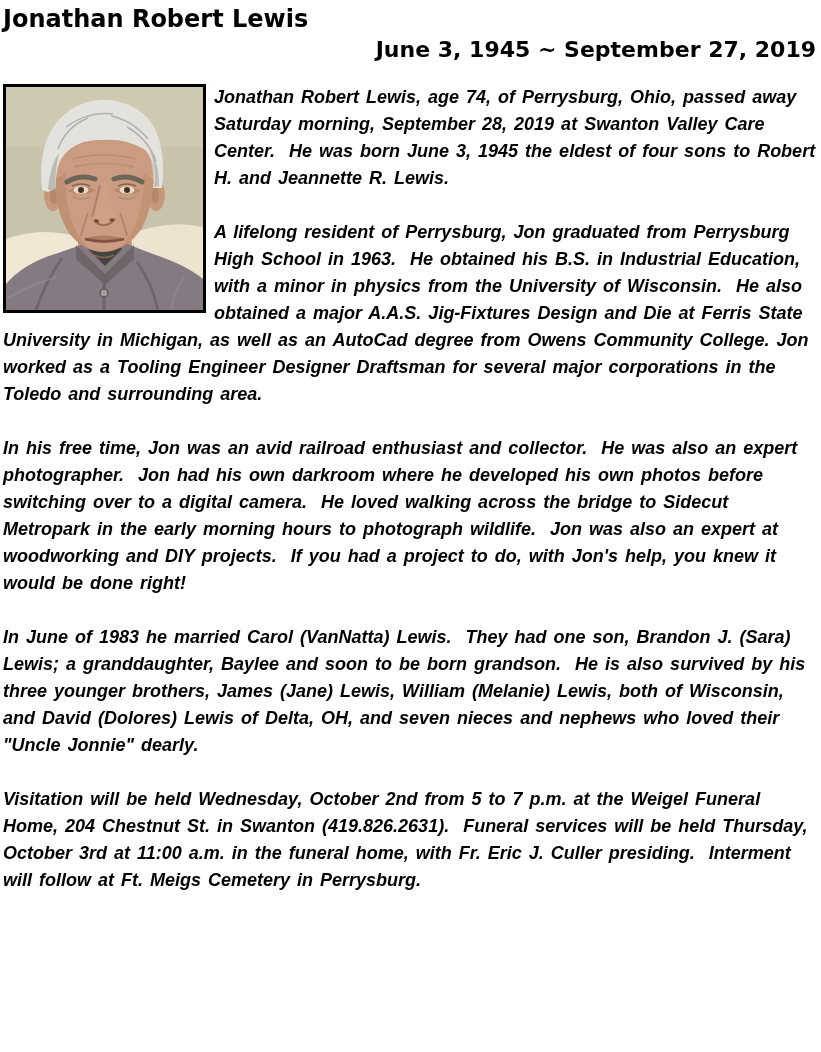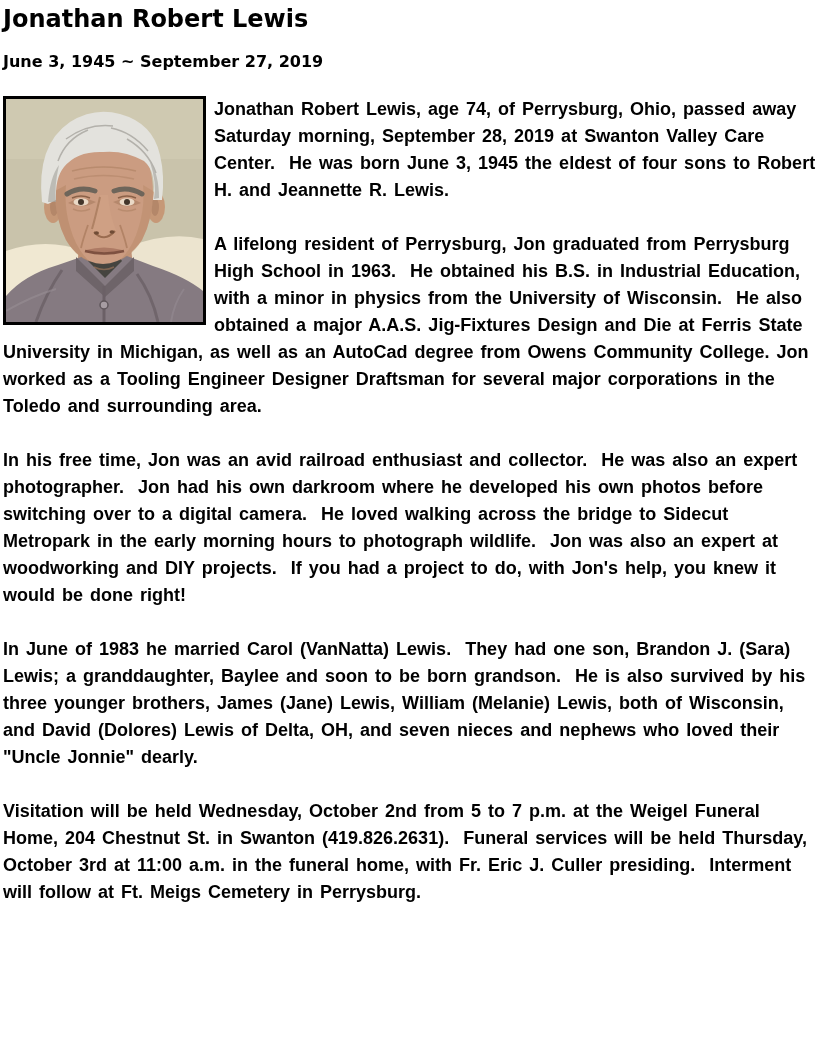--- a/index.html
+++ b/index.html
@@ -13,40 +13,42 @@
   .doc {
     padding: 5px 5px 0 3px;
     box-sizing: border-box;
     width: 821px;
   }
   .page-title {
     font-family: "DejaVu Sans", "Liberation Sans", sans-serif;
     font-weight: bold;
     font-size: 24px;
     line-height: 29px;
-    margin: 0 0 16px 0;
+    margin: 0 0 4px 0;
     letter-spacing: 0px;
   }
   .life-dates {
     font-family: "DejaVu Sans", "Liberation Sans", sans-serif;
     font-weight: bold;
-    font-size: 16px;
+    font-size: 22px;
     line-height: 24px;
     margin: 0 0 22px 0;
+    text-align: right;
   }
   .content {
     font-family: "Liberation Sans", sans-serif;
     font-weight: bold;
     font-size: 18px;
     line-height: 27px;
     word-spacing: 2px;
   }
   .content p {
     margin: 17px 0 27px 0;
     white-space: pre-wrap;
+    font-style: italic;
   }
   .photo-frame {
     float: left;
     width: 197px;
     height: 223px;
     border: 3px solid #000000;
     margin: 0 8px 7px 0;
     background: #c9c3ab;
   }
   .photo-frame svg { display: block; }

